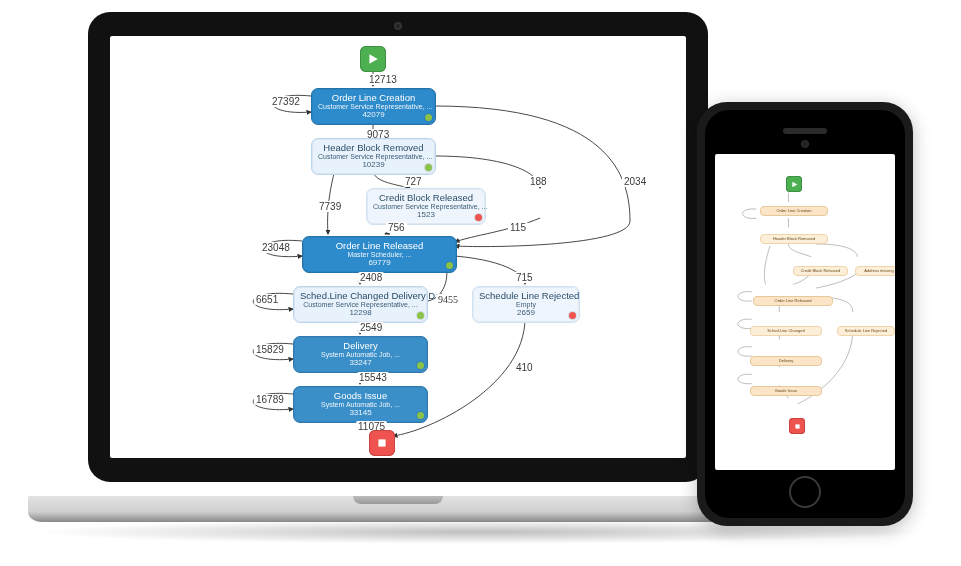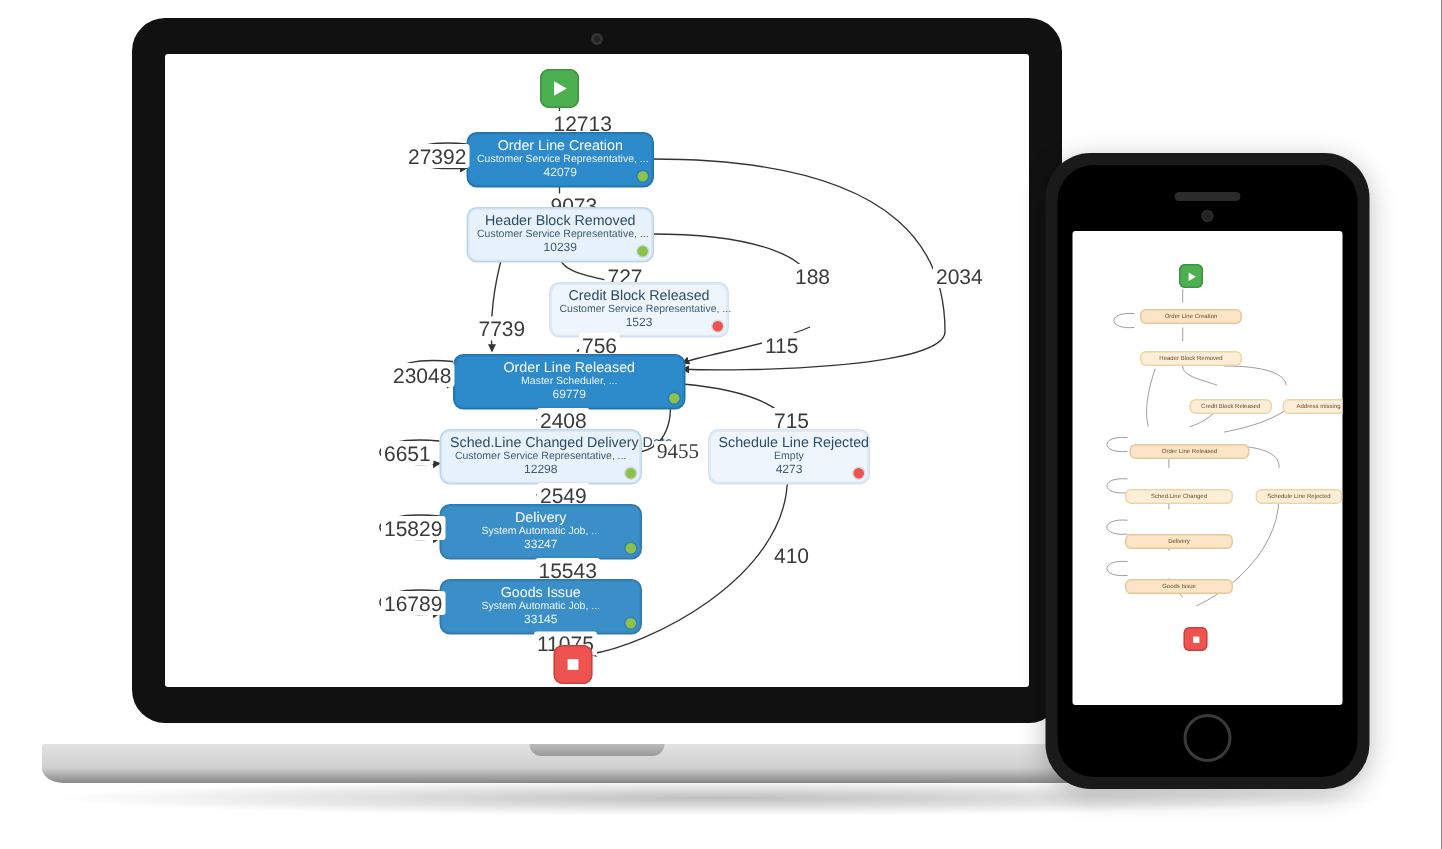--- a/index.html
+++ b/index.html
@@ -147,21 +147,21 @@
     width: 26px; height: 26px;
     border-radius: 6px;
     display: flex; align-items: center; justify-content: center;
   }
   .start { background: #4caf50; box-shadow: 0 0 0 1px #3e9142 inset; }
   .stop  { background: #ef5350; box-shadow: 0 0 0 1px #c64340 inset; }
   .start svg, .stop svg { width: 12px; height: 12px; fill: #fff; }
 
   .elabel {
     position: absolute;
-    font-size: 14px;
+    font-size: 10px;
     color: #3a3a3a;
     background: #fff;
     padding: 0 2px;
     border-radius: 2px;
     white-space: nowrap;
   }
 
   
   .phone-flow {
     position: absolute; inset: 0;
@@ -254,21 +254,21 @@
 
         <div class="node light" style="left:201px; top:102px; width:125px;">
           <div class="title">Header Block Removed</div>
           <div class="sub">Customer Service Representative, ...</div>
           <div class="cnt">10239</div>
           <div class="badge"></div>
         </div>
         <div class="elabel" style="left:293px; top:140px;">727</div>
         <div class="elabel" style="left:418px; top:140px;">188</div>
         <div class="elabel" style="left:512px; top:140px;">2034</div>
-        <div class="elabel" style="left:207px; top:165px;margin-top:10px;">7739</div>
+        <div class="elabel" style="left:207px; top:165px;">7739</div>
 
         <div class="node vlight" style="left:256px; top:152px; width:120px;">
           <div class="title">Credit Block Released</div>
           <div class="sub">Customer Service Representative, ...</div>
           <div class="cnt">1523</div>
           <div class="badge red"></div>
         </div>
         <div class="elabel" style="left:276px; top:186px;">756</div>
 
         <div class="elabel" style="left:398px; top:186px;">115</div>
@@ -289,21 +289,21 @@
           <div class="cnt">12298</div>
           <div class="badge"></div>
         </div>
         <div class="elabel" style="left:144px; top:258px;">6651</div>
         <div class="elabel" style="left:326px; top:258px;font-family:Liberation Serif, serif;">9455</div>
         <div class="elabel" style="left:248px; top:286px;">2549</div>
 
         <div class="node vlight" style="left:362px; top:250px; width:108px;">
           <div class="title">Schedule Line Rejected</div>
           <div class="sub">Empty</div>
-          <div class="cnt">4273</div>
+          <div class="cnt">2659</div>
           <div class="badge red"></div>
         </div>
 
         <div class="node mid" style="left:183px; top:300px; width:135px;">
           <div class="title">Delivery</div>
           <div class="sub">System Automatic Job, ...</div>
           <div class="cnt">33247</div>
           <div class="badge"></div>
         </div>
         <div class="elabel" style="left:144px; top:308px;">15829</div>

